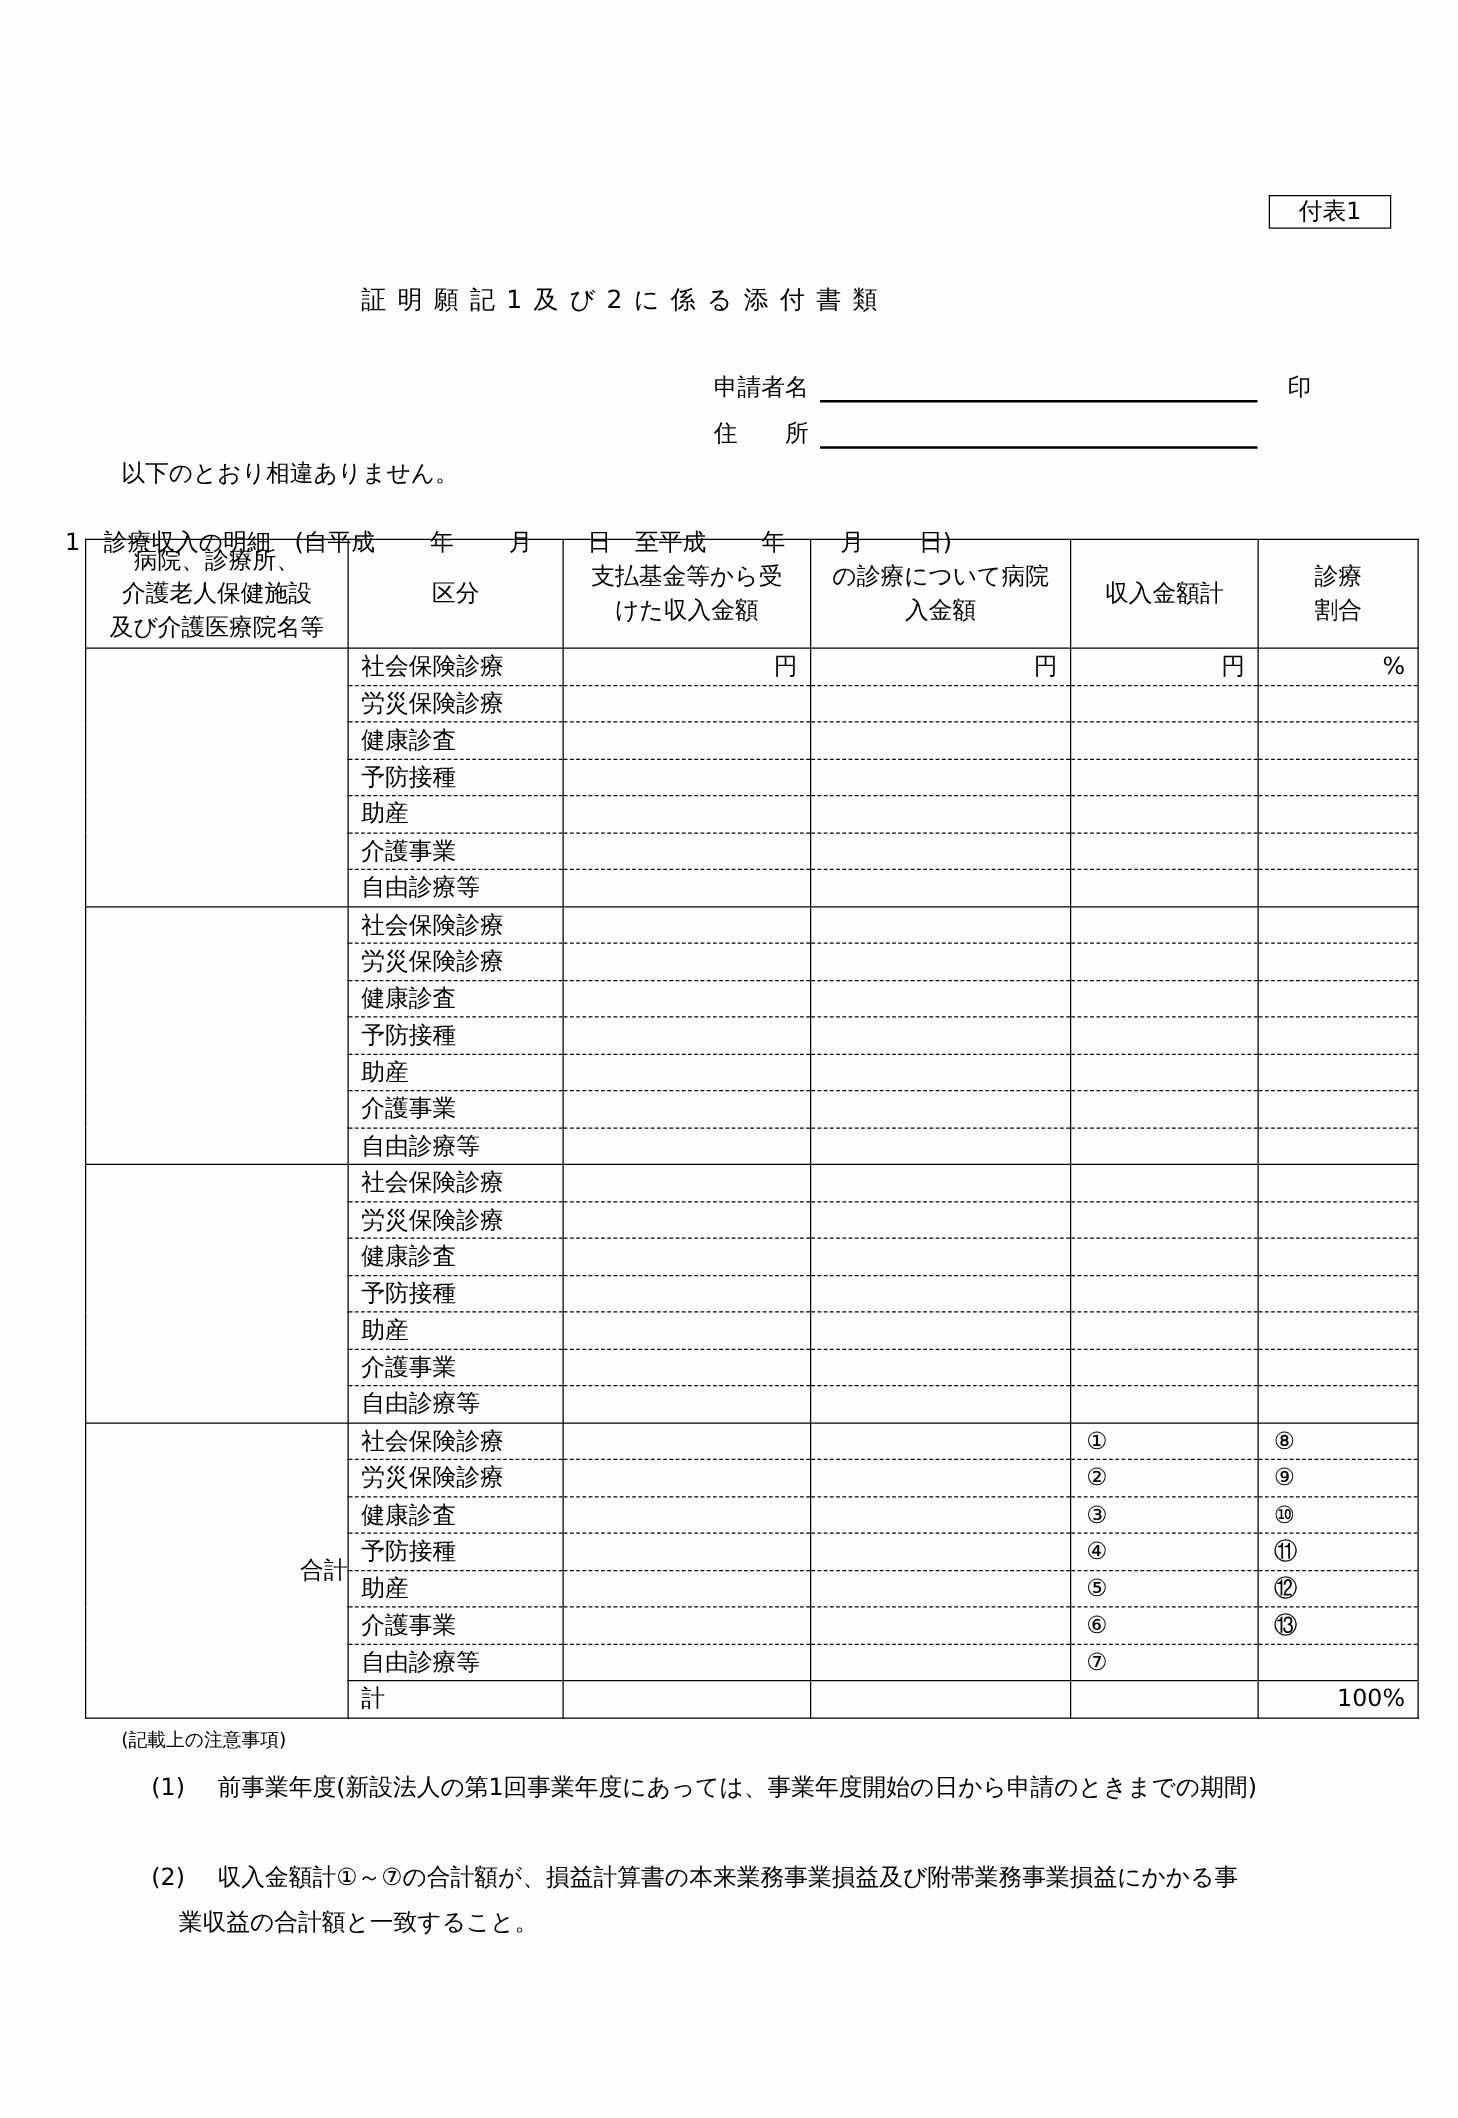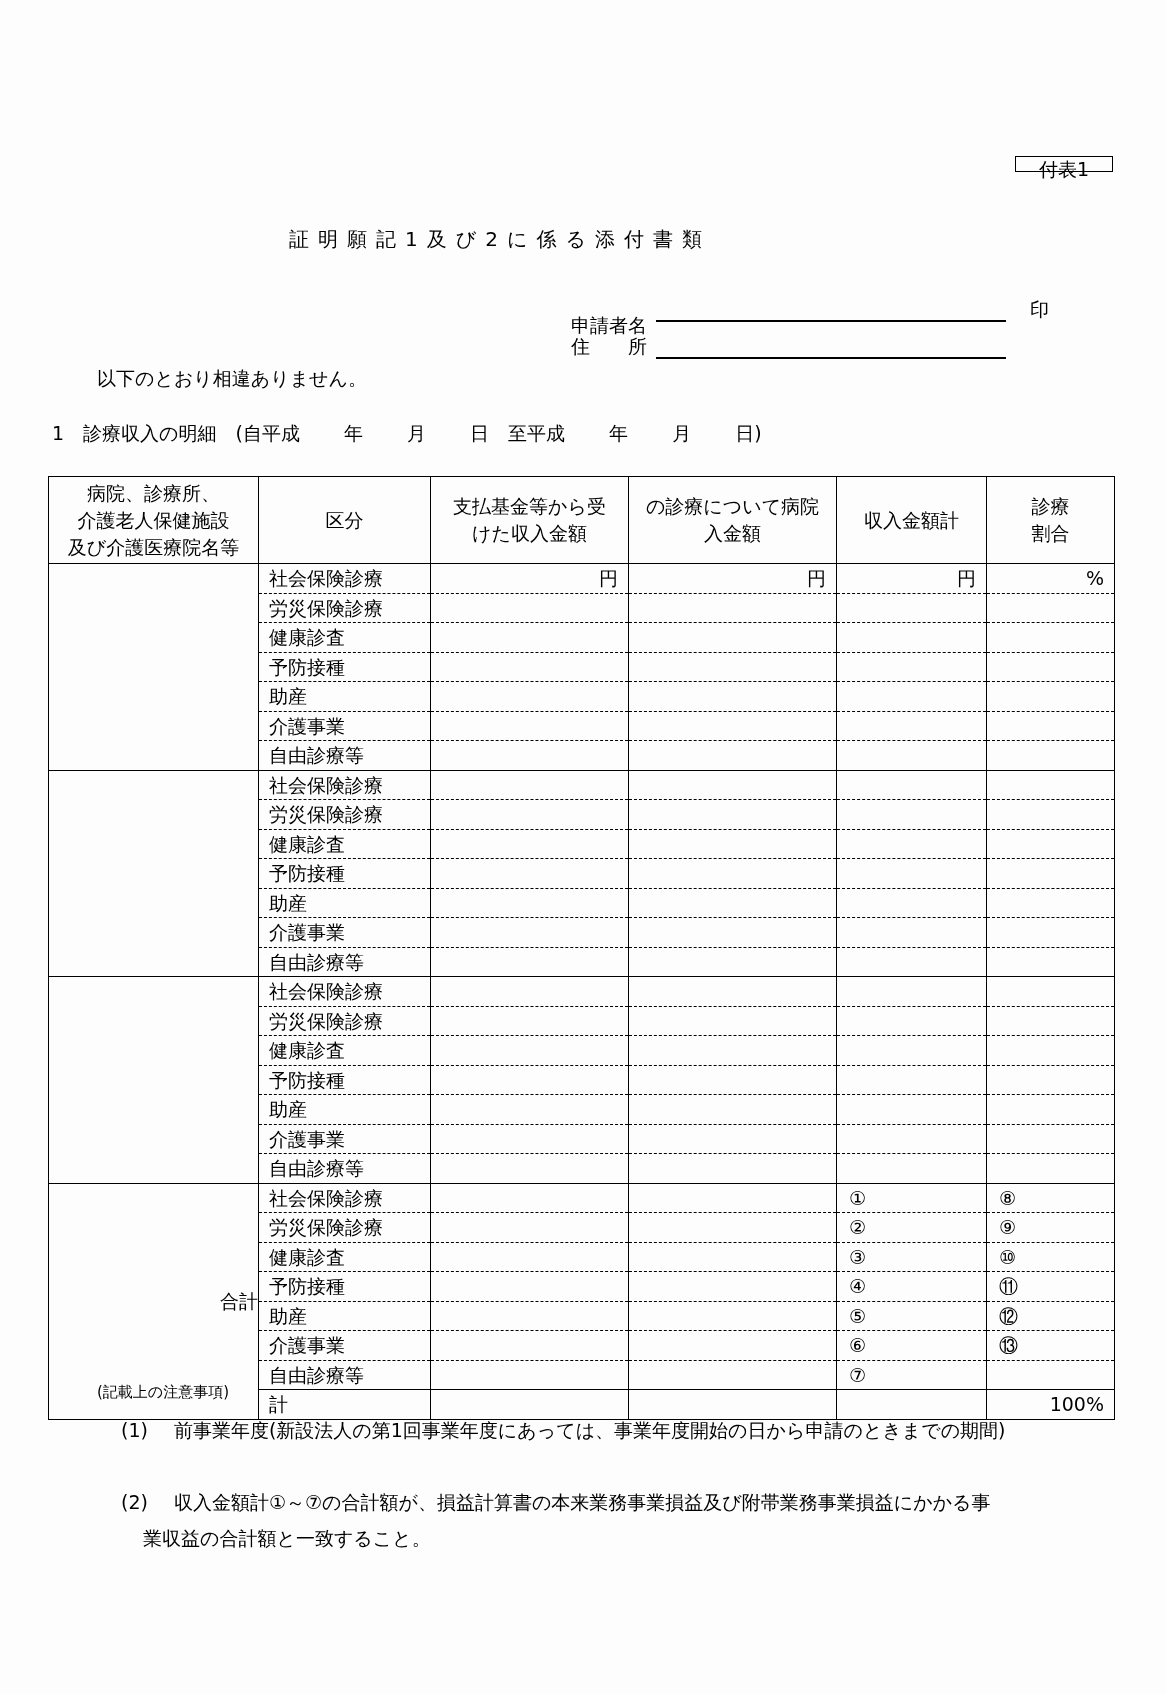--- a/index.html
+++ b/index.html
@@ -3,38 +3,37 @@
 <meta charset="utf-8">
 <style>
   html, body { margin: 0; padding: 0; background: #fdfdfd; }
   body {
     width: 1166px; height: 1694px; position: relative; overflow: hidden;
     font-family: "DejaVu Sans", "Liberation Sans", sans-serif;
     color: #000;
   }
   .abs { position: absolute; }
   .annex {
-    left: 1015px; top: 156px; width: 98px; height: 16px;
+    left: 1015px; top: 156px; width: 98px; height: 27px;
     border: 1.5px solid #000; box-sizing: border-box;
     font-size: 19px; text-align: center; line-height: 25px;
   }
   .title {
     left: 0; width: 1000px; top: 226px; text-align: center;
     font-size: 20px; letter-spacing: 9px;
   }
   .sig-row { font-size: 19px; }
   .sig-label { position: absolute; }
   .sig-line { position: absolute; border-bottom: 2px solid #000; }
   .decl { left: 97px; top: 366px; font-size: 19px; }
   .section { left: 52px; top: 401px; font-size: 19px; white-space: pre; margin-top: 20px; }
   table.main {
-    position: absolute; left: 48px; top: 431px;
+    position: absolute; left: 68px; top: 431px;
     border-collapse: collapse; table-layout: fixed; width: 1066px;
     font-size: 19px;
-    margin-top: 45px;
   }
   table.main td, table.main th {
     border-left: 1.5px solid #000; border-right: 1.5px solid #000;
     padding: 0; font-weight: normal;
   }
   table.main th {
     border-top: 1.5px solid #000; border-bottom: 1.5px solid #000;
     height: 86px; text-align: center; line-height: 27px; font-size: 19px;
   }
   table.main td { height: 28.5px; line-height: 28px; }
@@ -49,21 +48,21 @@
   .note { font-size: 19px; line-height: 36px; }
 </style>
 </head>
 <body>
 
 <div class="abs annex">付表1</div>
 
 <div class="abs title">証明願記1及び2に係る添付書類</div>
 
 <div class="sig-row">
-  <span class="sig-label" style="left:571px; top:297px;margin-top:16px;">申請者名</span>
+  <span class="sig-label" style="left:571px; top:297px;">申請者名</span>
   <div class="sig-line" style="left:656px; top:296px; width:350px; height:24px;"></div>
   <span class="sig-label" style="left:1030px; top:297px;">印</span>
 </div>
 <div class="sig-row">
   <span class="sig-label" style="left:571px; top:334px; white-space:pre;">住　　所</span>
   <div class="sig-line" style="left:656px; top:333px; width:350px; height:24px;"></div>
 </div>
 
 <div class="abs decl">以下のとおり相違ありません。</div>
 <div class="abs section">1　診療収入の明細　(自平成　　 年　　 月　　 日　至平成　　 年　　 月　　 日)</div>

